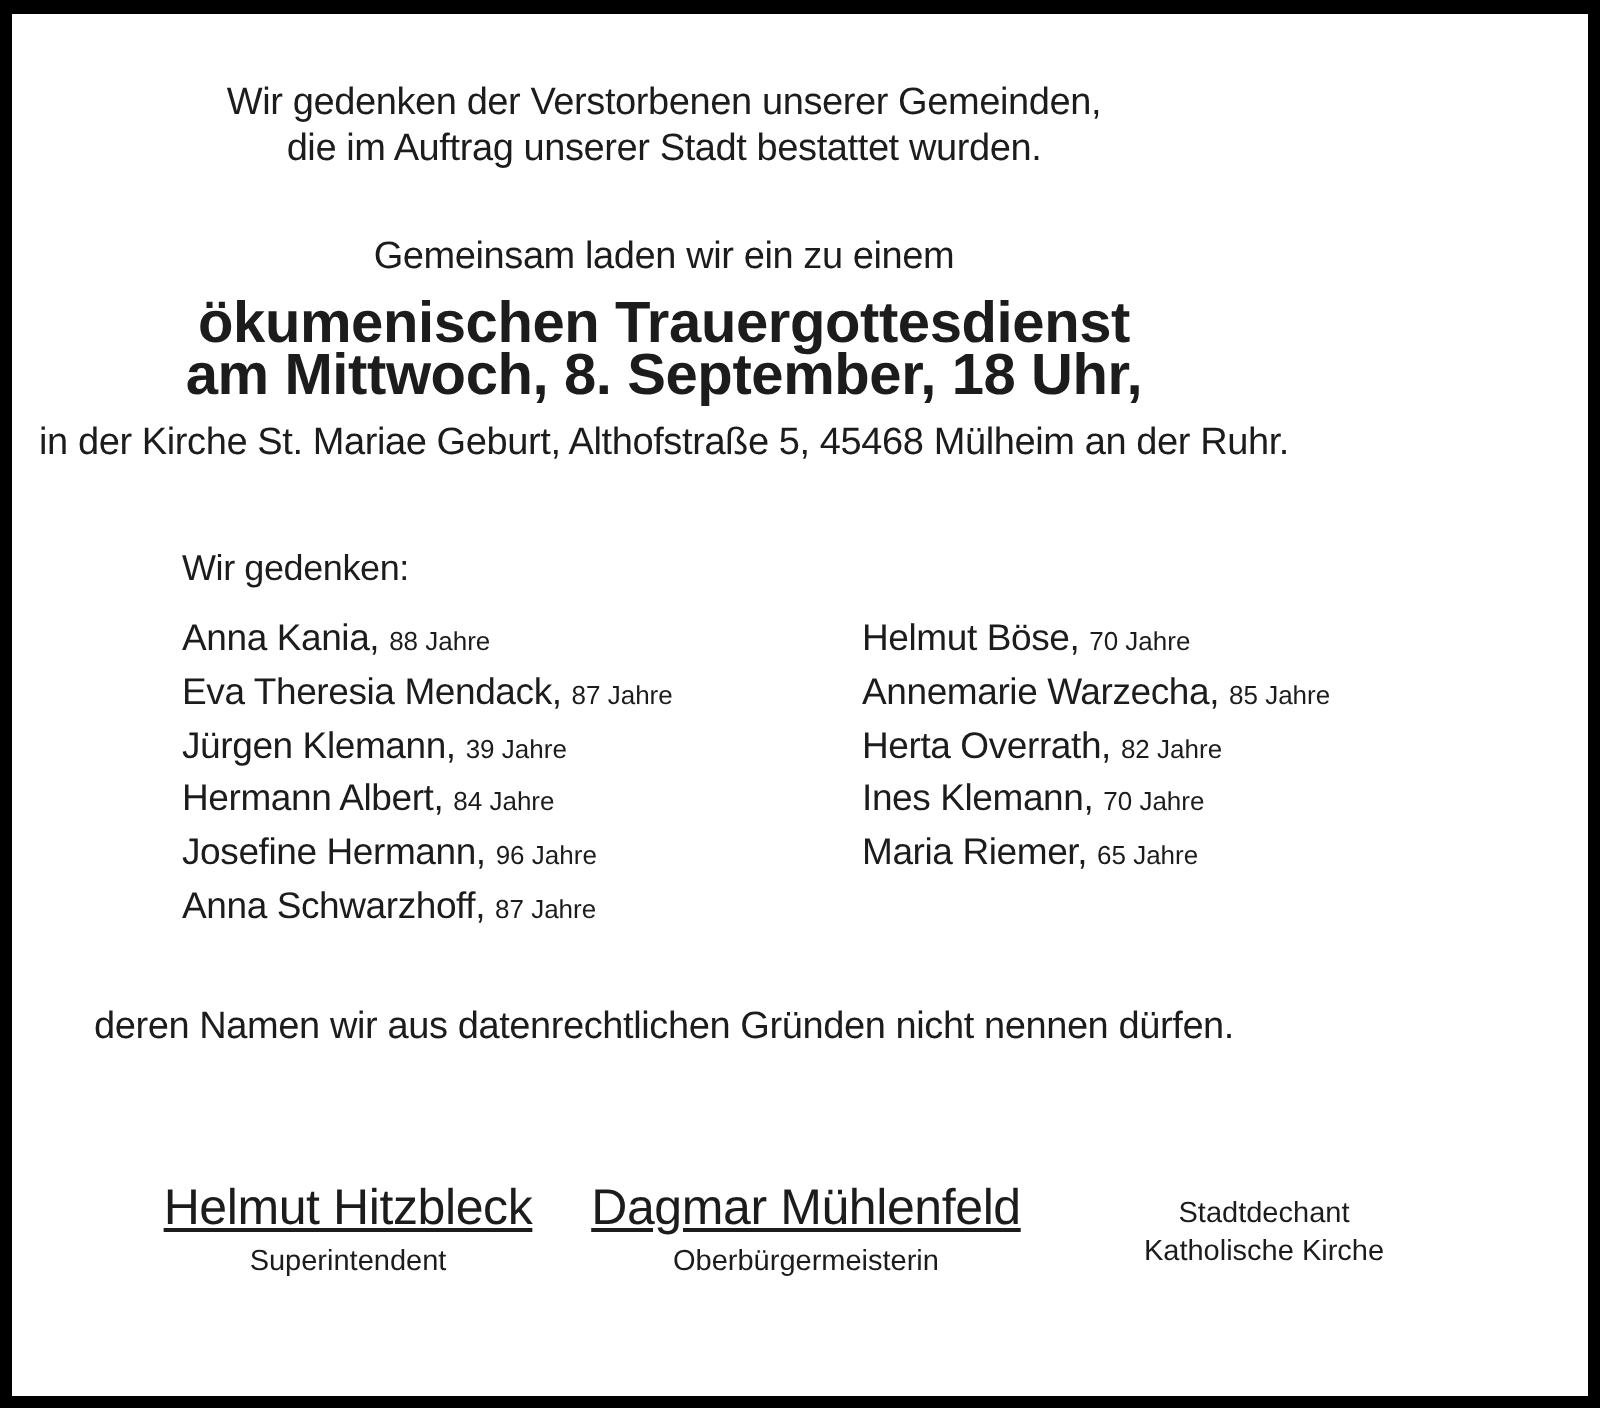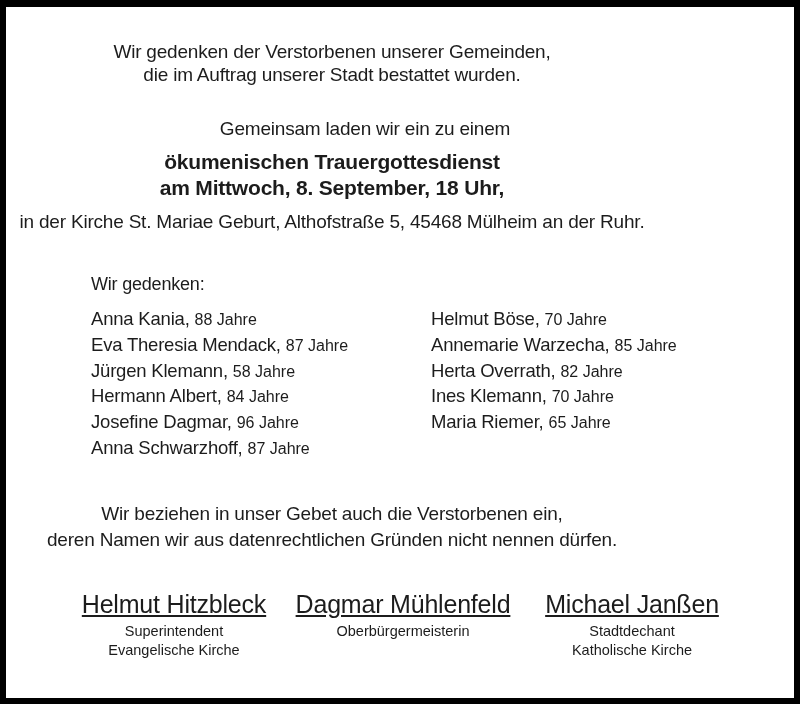--- a/index.html
+++ b/index.html
@@ -25,46 +25,46 @@
     left: 0;
     width: 652px; 
     text-align: center;
   }
   .body-text {
     font-size: 19px;
     line-height: 23px;
     letter-spacing: -0.2px;
   }
   .intro-block   { top: 33px; }
-  .invite-line   { top: 110px; padding-left: 33px; }
+  .invite-line   { top: 110px; }
   .title-block {
     top: 142px;
     font-weight: bold;
-    font-size: 21px;
+    font-size: 29px;
     line-height: 26px;
     letter-spacing: -0.2px;
   }
   .location-line { top: 203px; }
 
   .remember-heading {
     top: 267px;
     left: 85px;
     font-size: 18px;
     letter-spacing: -0.2px;
   }
   .names-col {
     top: 300px;
     font-size: 18.5px;
     line-height: 24.8px;
     letter-spacing: -0.2px;
   }
   .names-left  { left: 85px;  }
   .names-right { left: 425px; }
   .age {
-    font-size: 16px;
+    font-size: 13px;
     letter-spacing: 0;
   }
 
   .prayer-block {
     top: 494px;
     line-height: 26px;
   }
 
   .sig-col {
     top: 585px;
@@ -103,56 +103,53 @@
     <div>am Mittwoch, 8. September, 18 Uhr,</div>
   </div>
 
   <div class="abs centered body-text location-line">in der Kirche St. Mariae Geburt, Althofstraße 5, 45468 Mülheim an der Ruhr.</div>
 
   <div class="abs remember-heading">Wir gedenken:</div>
 
   <div class="abs names-col names-left">
     <div class="name-row"><span>Anna Kania,</span> <span class="age">88 Jahre</span></div>
     <div class="name-row"><span>Eva Theresia Mendack,</span> <span class="age">87 Jahre</span></div>
-    <div class="name-row"><span>Jürgen Klemann,</span> <span class="age">58 Jahre</span></div>
+    <div class="name-row"><span>Jürgen Klemann,</span> <span class="age">39 Jahre</span></div>
     <div class="name-row"><span>Hermann Albert,</span> <span class="age">84 Jahre</span></div>
-    <div class="name-row"><span>Josefine Dagmar,</span> <span class="age">96 Jahre</span></div>
+    <div class="name-row"><span>Josefine Hermann,</span> <span class="age">96 Jahre</span></div>
     <div class="name-row"><span>Anna Schwarzhoff,</span> <span class="age">87 Jahre</span></div>
   </div>
 
   <div class="abs names-col names-right">
     <div class="name-row"><span>Helmut Böse,</span> <span class="age">70 Jahre</span></div>
     <div class="name-row"><span>Annemarie Warzecha,</span> <span class="age">85 Jahre</span></div>
     <div class="name-row"><span>Herta Overrath,</span> <span class="age">82 Jahre</span></div>
     <div class="name-row"><span>Ines Klemann,</span> <span class="age">70 Jahre</span></div>
     <div class="name-row"><span>Maria Riemer,</span> <span class="age">65 Jahre</span></div>
   </div>
 
   <div class="abs centered body-text prayer-block">
-    <div>Wir beziehen in unser Gebet auch die Verstorbenen ein,</div>
     <div>deren Namen wir aus datenrechtlichen Gründen nicht nennen dürfen.</div>
   </div>
 
   <div class="abs sig-col sig-left">
     <div class="sig-name">Helmut Hitzbleck</div>
     <div class="sig-role">
       <div>Superintendent</div>
-      <div>Evangelische Kirche</div>
     </div>
   </div>
 
   <div class="abs sig-col sig-middle">
     <div class="sig-name">Dagmar Mühlenfeld</div>
     <div class="sig-role">
       <div>Oberbürgermeisterin</div>
       <div></div>
     </div>
   </div>
 
   <div class="abs sig-col sig-right">
-    <div class="sig-name">Michael Janßen</div>
     <div class="sig-role">
       <div>Stadtdechant</div>
       <div>Katholische Kirche</div>
     </div>
   </div>
 
 </div>
 
 </body></html>

